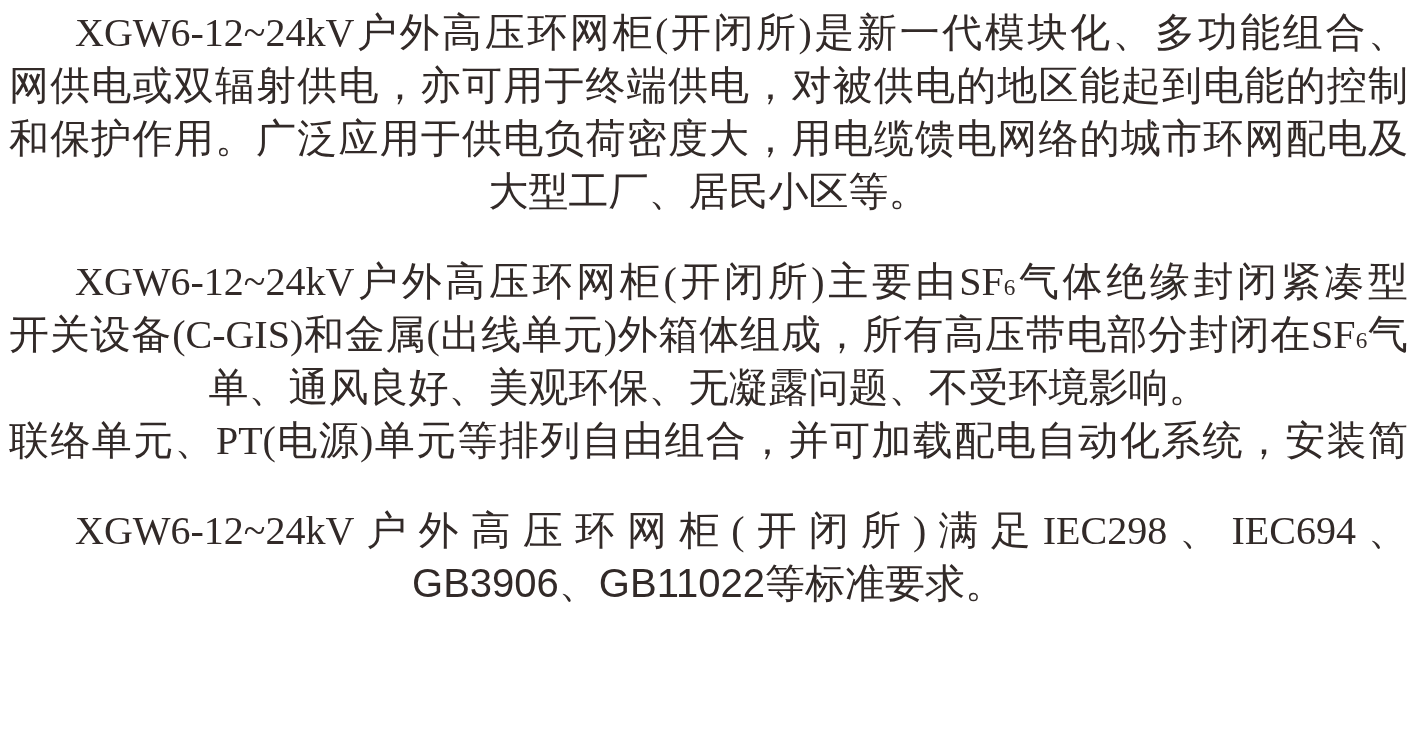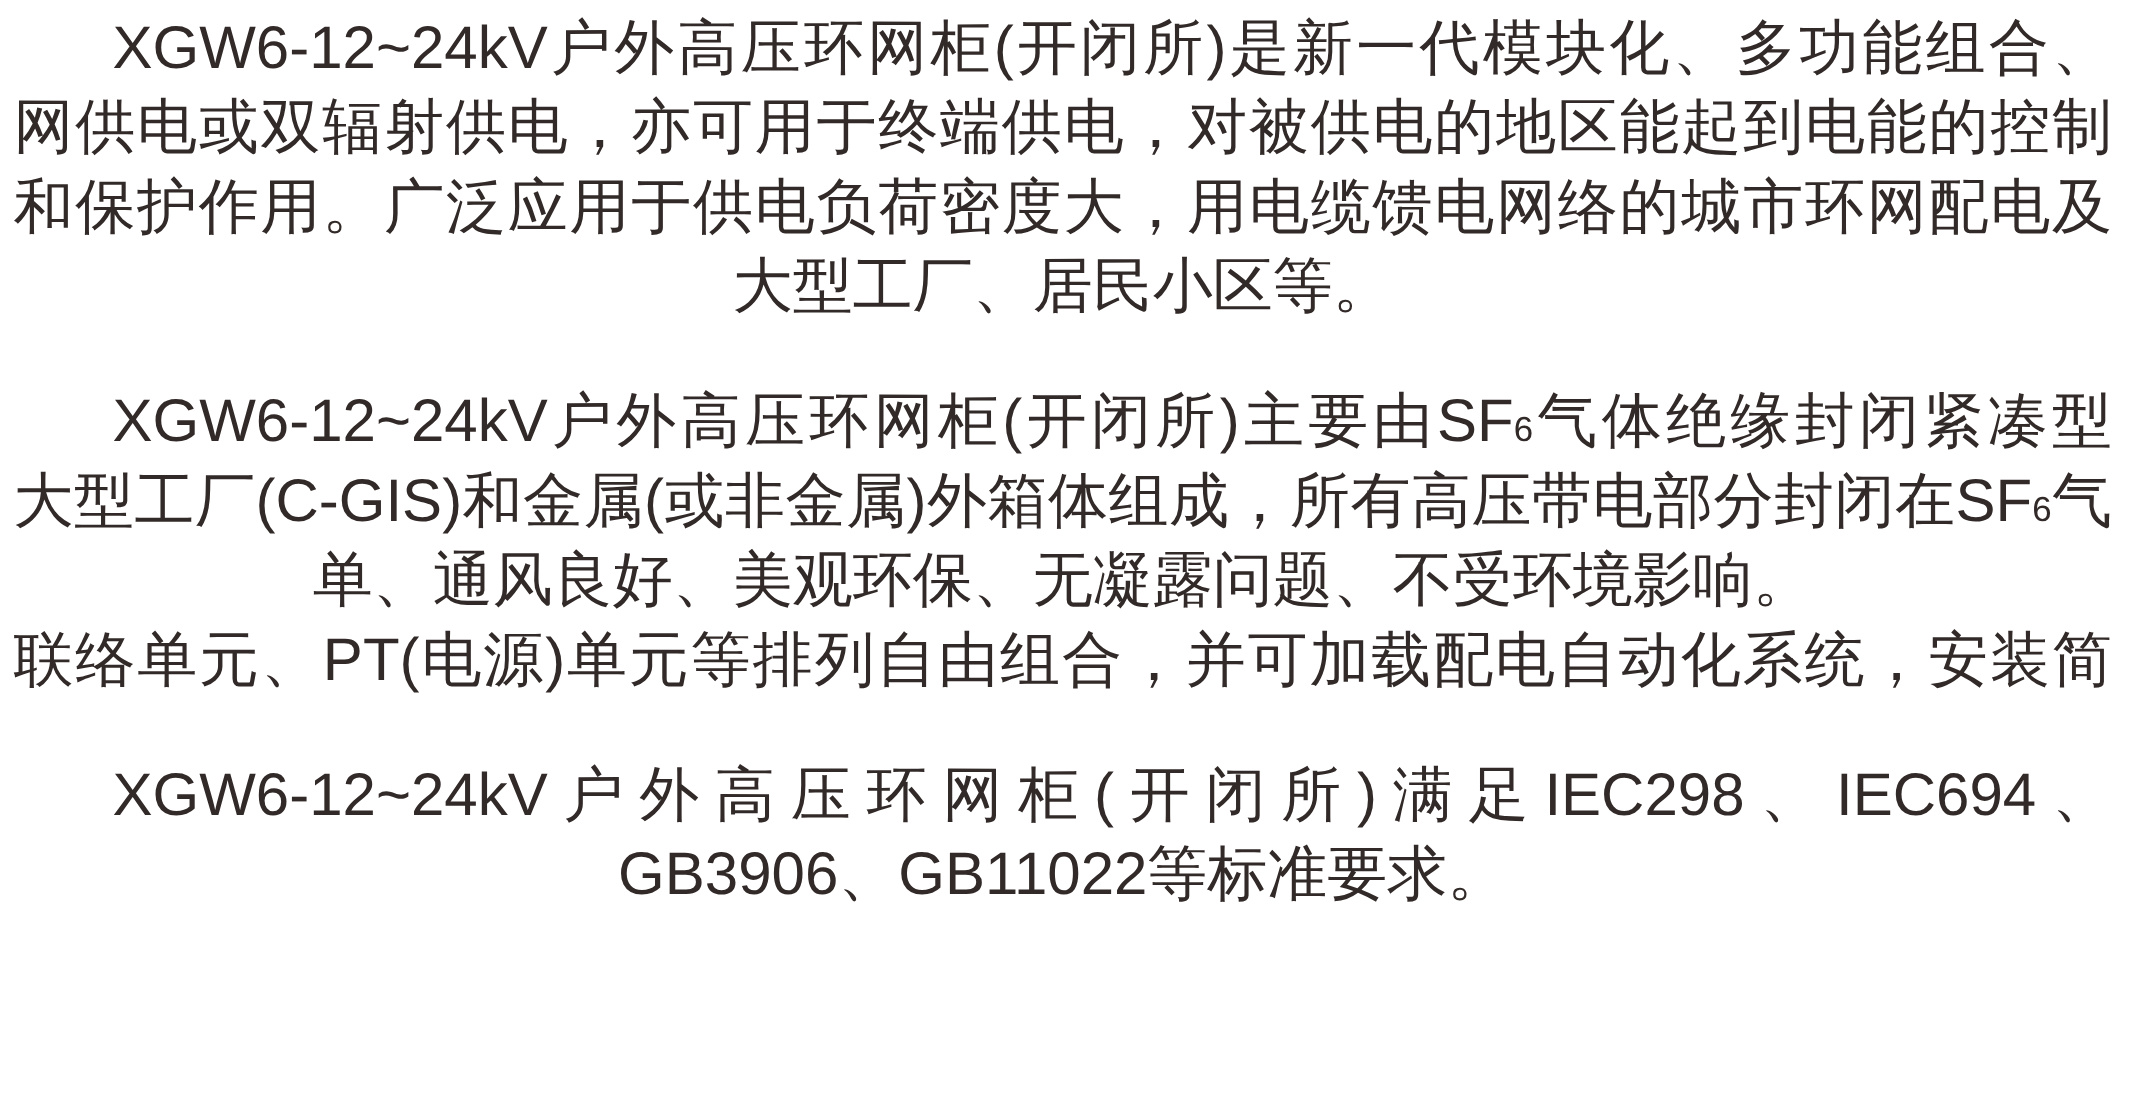--- a/index.html
+++ b/index.html
@@ -34,20 +34,21 @@
     overflow: hidden;
     color: #322a28;
     font-weight: 500;
     white-space: normal;
   }
   
   .line.justify {
     text-align: justify;
     text-align-last: justify;
     text-justify: inter-character;
+    font-family: Liberation Serif, serif;
   }
   .line.left {
     text-align: center;
   }
   
   .line.first {
     padding-left: 66px;
   }
   
   .sub {
@@ -62,21 +63,21 @@
 
   <div class="para">
     <div class="line first justify"><span>XGW6-12~24kV户外高压环网柜(开闭所)是新一代模块化、多功能组合、</span></div>
     <div class="line justify"><span>网供电或双辐射供电，亦可用于终端供电，对被供电的地区能起到电能的控制</span></div>
     <div class="line justify"><span>和保护作用。广泛应用于供电负荷密度大，用电缆馈电网络的城市环网配电及</span></div>
     <div class="line left"><span>大型工厂、居民小区等。</span></div>
   </div>
 
   <div class="para">
     <div class="line first justify"><span>XGW6-12~24kV户外高压环网柜(开闭所)主要由SF</span><span class="sub">6</span><span>气体绝缘封闭紧凑型</span></div>
-    <div class="line justify"><span>大型工厂(C-GIS)和金属(或非金属)外箱体组成，所有高压带电部分封闭在SF</span><span class="sub">6</span><span>气</span></div>
+    <div class="line justify"><span>开关设备(C-GIS)和金属(出线单元)外箱体组成，所有高压带电部分封闭在SF</span><span class="sub">6</span><span>气</span></div>
     <div class="line left"><span>单、通风良好、美观环保、无凝露问题、不受环境影响。</span></div>
     <div class="line justify"><span>联络单元、PT(电源)单元等排列自由组合，并可加载配电自动化系统，安装简</span></div>
   </div>
 
   <div class="para">
     <div class="line first justify"><span>XGW6-12~24kV户外高压环网柜(开闭所)满足IEC298、IEC694、</span></div>
     <div class="line left"><span>GB3906、GB11022等标准要求。</span></div>
   </div>
 
 </div>

